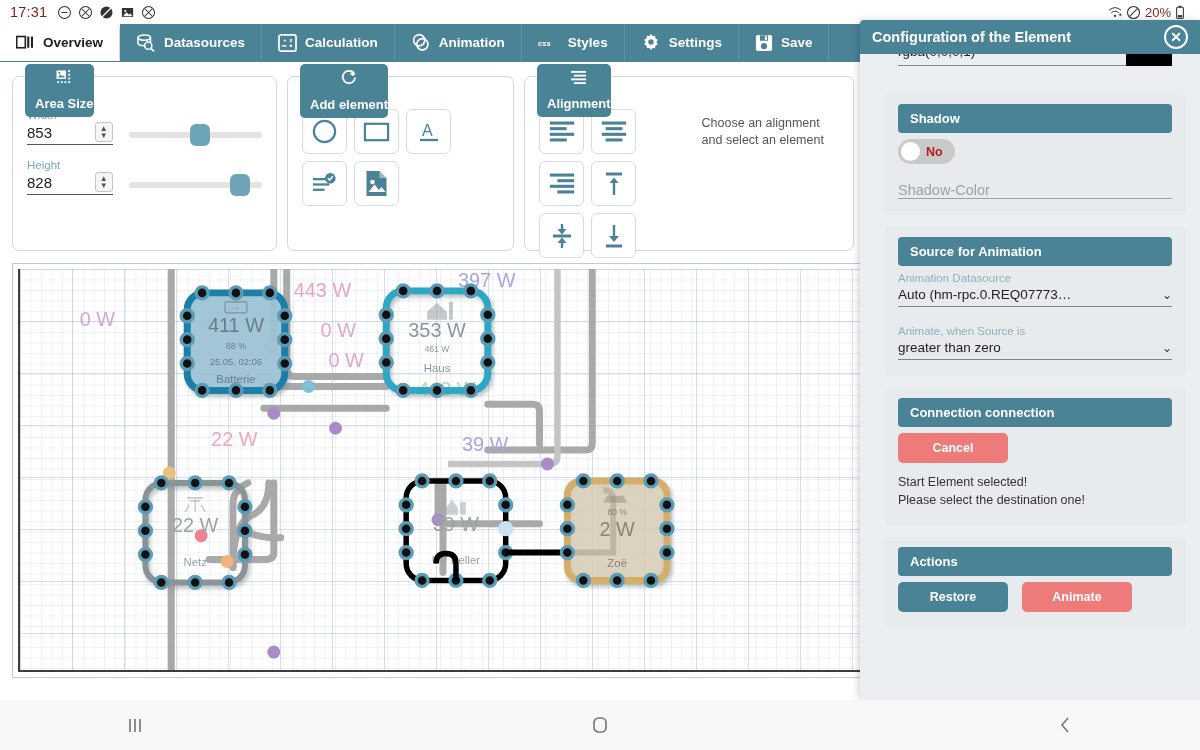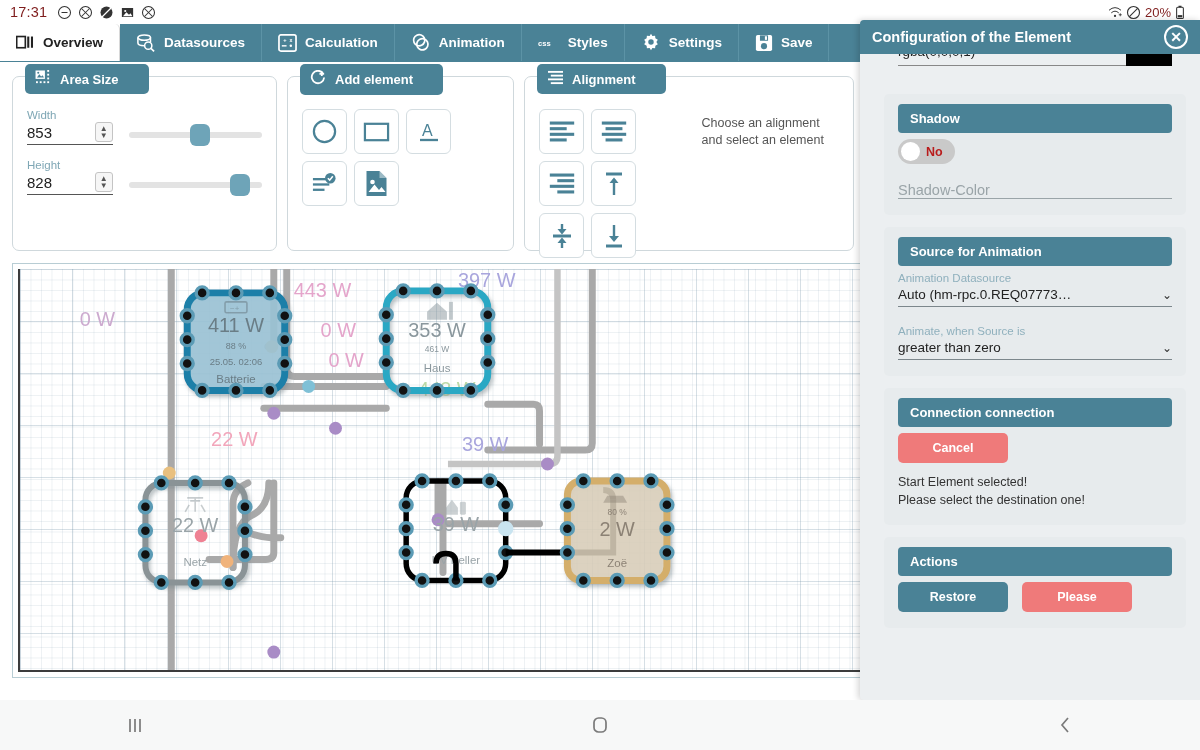--- a/index.html
+++ b/index.html
@@ -52,22 +52,22 @@
 
   
   .cards{ display:flex; gap:10px; padding:14px 12px 0 12px; }
   .card{
     border:1px solid #cfd8dc; border-radius:7px;
     position:relative; background:#fff; padding-top:10px;
   }
   .card-title{
     position:absolute; top:-13px; left:12px;
     background:#4a8296; color:#fff; font-weight:bold; font-size:13px;
-    border-radius:5px; padding:6px 30px 6px 10px;
-    display:flex; align-items:center; gap:8px; white-space:nowrap;
+    border-radius:5px; padding:6px 0 6px 10px;
+    display:flex; align-items:center; gap:8px; white-space:nowrap;flex-direction:column;
   }
   .card-body{ padding:22px 14px 14px 14px; }
 
   .card-area{ width:265px; height:175px; }
   .card-add{ width:227px; height:175px; }
   .card-align{ width:330px; height:175px; }
 
   
   .field-row{ display:flex; align-items:flex-end; gap:16px; margin-bottom:14px;}
   .field{ width:90px; }
@@ -744,21 +744,21 @@
       <div class="note">
         <div>Start Element selected!</div>
         <div>Please select the destination one!</div>
       </div>
     </div>
 
     <div class="sect alt">
       <div class="sect-title">Actions</div>
       <div class="btnrow">
         <button class="btn btn-teal">Restore</button>
-        <button class="btn btn-red">Please</button>
+        <button class="btn btn-red">Animate</button>
       </div>
     </div>
 
   </div>
 </div>
 
 <div class="navbar">
   <div class="navbtn">
     <svg width="16" height="17" viewBox="0 0 16 17">
         <g stroke="#7a7a7a" stroke-width="1.7">

